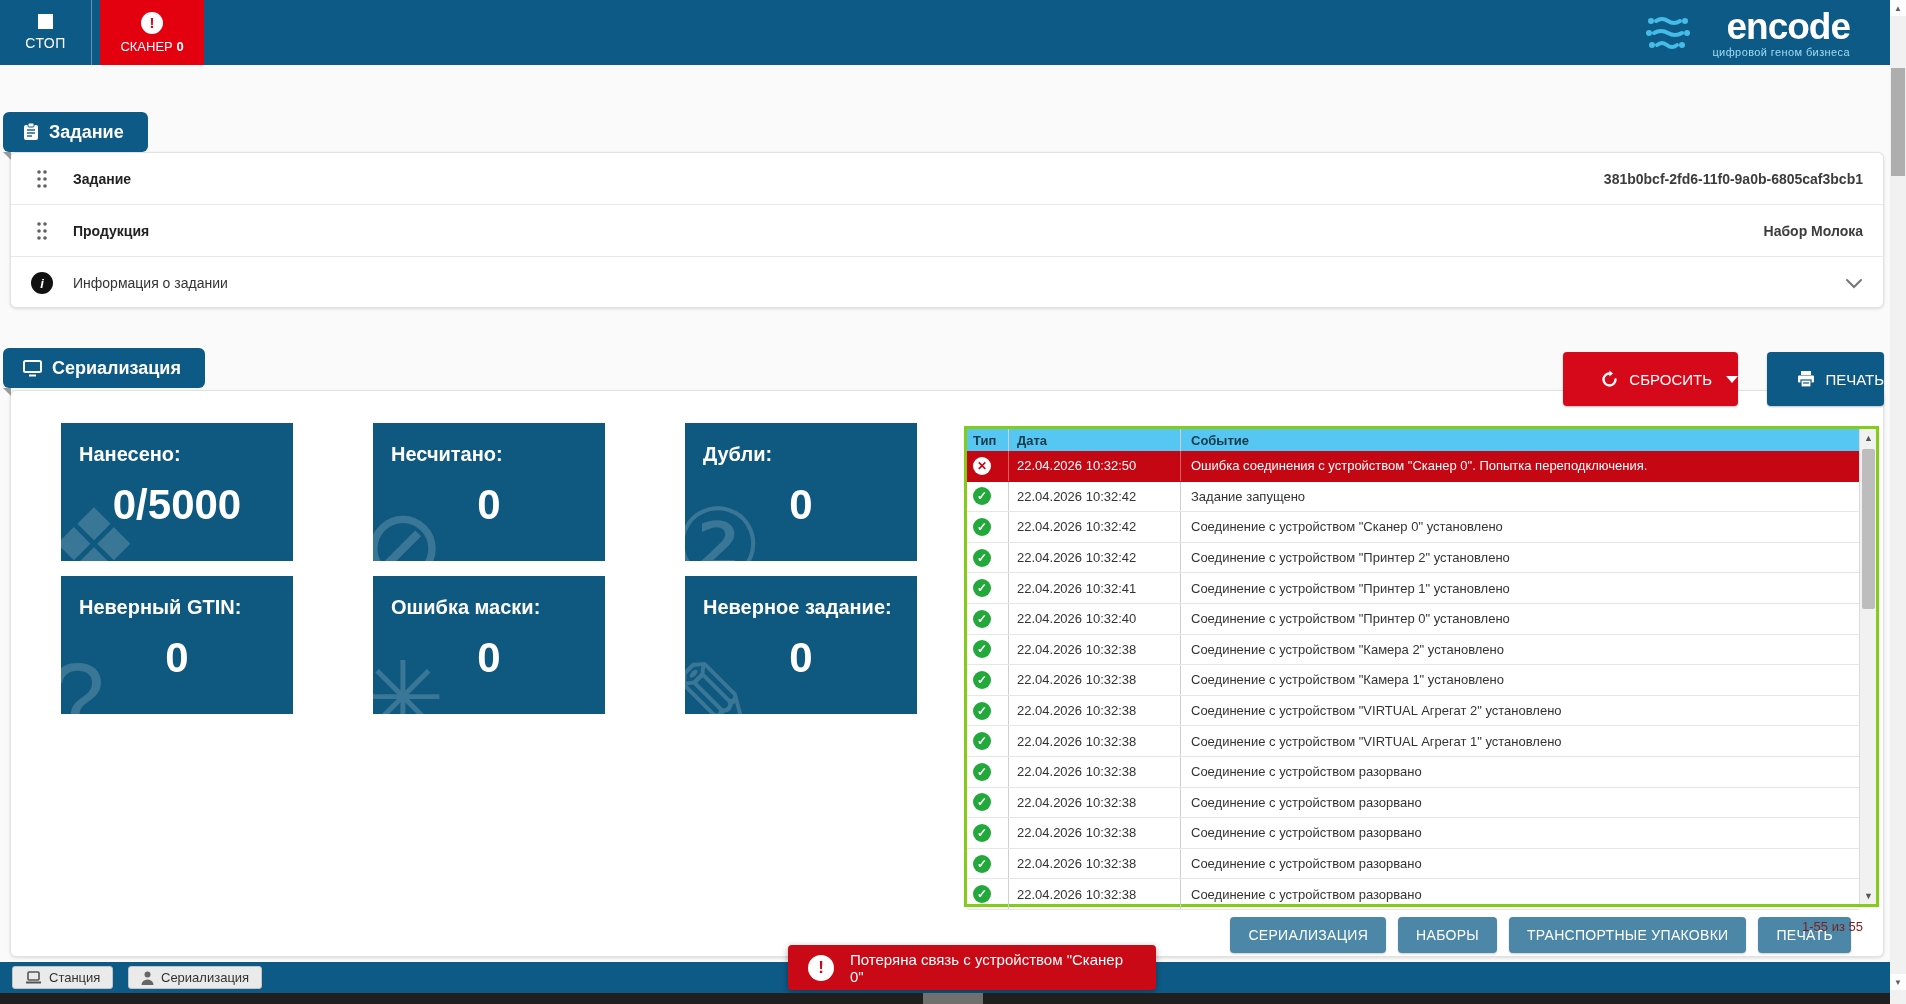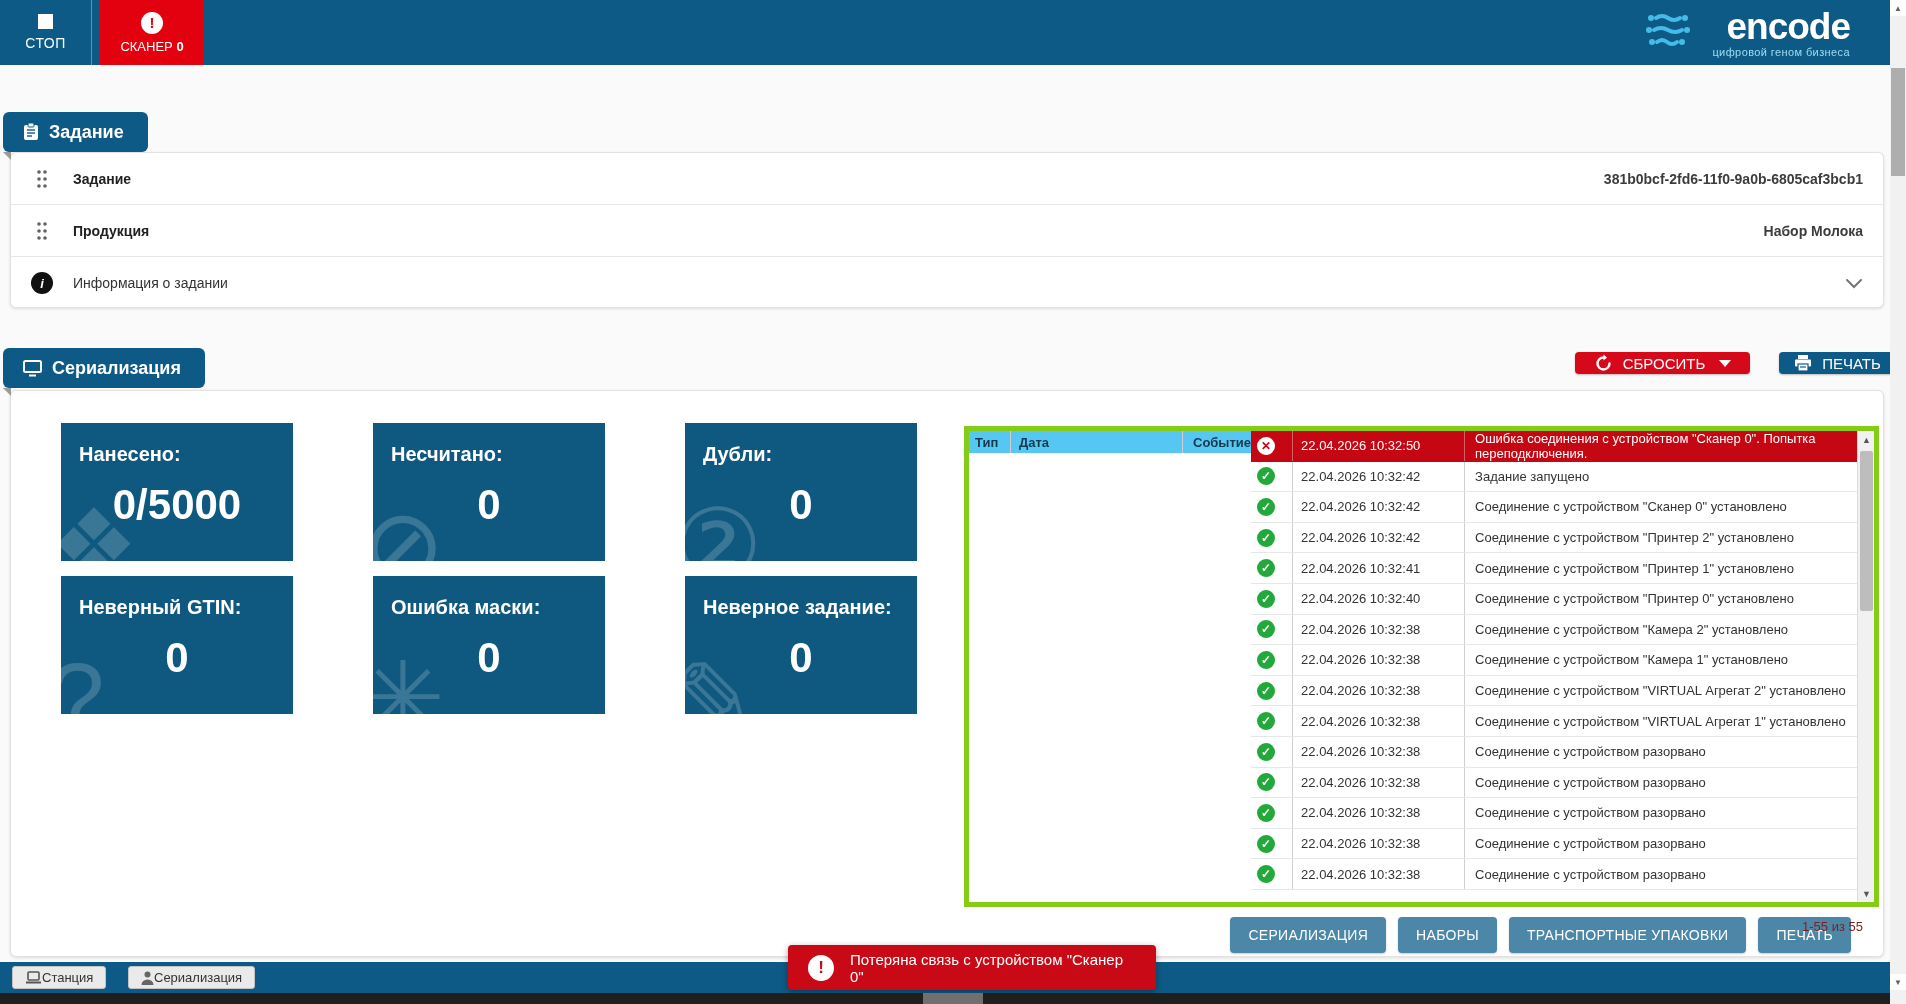--- a/index.html
+++ b/index.html
@@ -13,21 +13,21 @@
               align-items:center; justify-content:center; gap:6px; color:#fff; cursor:pointer;
               border-right:1px solid rgba(255,255,255,.35); }
   .stop-square { width:15px; height:15px; background:#fff; }
   .stop-label { font-size:14px; letter-spacing:.5px; }
   .scanner-btn { position:absolute; left:100px; top:0; width:104px; height:65px; background:#E3000F; color:#fff;
                  display:flex; flex-direction:column; align-items:center; justify-content:center; gap:5px; cursor:pointer; }
   .alert-circle { width:22px; height:22px; border-radius:50%; background:#fff; color:#E3000F;
                   font-weight:bold; font-size:15px; display:flex; align-items:center; justify-content:center; }
   .scanner-label { font-size:13px; }
   .scanner-label b { font-weight:bold; }
-  .logo { position:absolute; right:40px; top:8px; display:flex; align-items:flex-start; gap:22px; color:#fff; }
+  .logo { position:absolute; right:40px; top:8px; display:flex; align-items:center; gap:22px; color:#fff; }
   .logo-text { display:flex; flex-direction:column; align-items:flex-end; line-height:1; }
   .logo-name { font-size:37px; font-weight:bold; letter-spacing:-1px; }
   .logo-tagline { font-size:11px; color:#9fdcf5; margin-top:2px; letter-spacing:.4px; }
 
   
   .card { position:absolute; background:#fff; border:1px solid #e2e2e2; border-radius:6px;
           box-shadow:0 1px 3px rgba(0,0,0,.12); }
   .section-tab { position:absolute; height:40px; background:#0E5A86; color:#fff; border-radius:6px;
                  display:flex; align-items:center; gap:10px; padding:0 24px 0 20px; font-size:18px;
                  font-weight:bold; z-index:6; }
@@ -39,37 +39,37 @@
   .task-row:last-child { border-bottom:none; }
   .row-icon-zone { width:62px; display:flex; justify-content:center; }
   .task-label { font-size:14px; font-weight:bold; color:#212121; }
   .task-label.regular { font-weight:normal; color:#333; }
   .task-value { margin-left:auto; padding-right:20px; font-size:14px; font-weight:bold; color:#3c3c3c; }
   .info-circle { width:22px; height:22px; border-radius:50%; background:#111; color:#fff; font-size:13px;
                  font-weight:bold; font-style:italic; display:flex; align-items:center; justify-content:center; }
 
   
   .ser-card { left:10px; top:390px; width:1874px; height:567px; }
-  .action-btn { position:absolute; top:352px; height:22px; border-radius:4px; color:#fff; display:flex;
-                align-items:center; justify-content:center; gap:10px; font-size:15px; cursor:pointer;
-                box-shadow:0 1px 2px rgba(0,0,0,.25); z-index:7;margin-left:12px; }
+  .action-btn { position:absolute; top:352px; height:54px; border-radius:4px; color:#fff; display:flex;
+                align-items:center; justify-content:flex-end; gap:10px; font-size:15px; cursor:pointer;
+                box-shadow:0 1px 2px rgba(0,0,0,.25); z-index:7; }
   .reset-btn { left:1563px; width:175px; background:#D6091A; }
   .print-btn { left:1767px; width:117px; background:#0E5A86; }
   .caret-down { width:0; height:0; border-left:6px solid transparent; border-right:6px solid transparent;
                 border-top:7px solid #fff; margin-left:4px; }
 
   .tile { position:absolute; width:232px; height:138px; background:#0F587F; color:#fff; overflow:hidden; }
   .tile-label { position:absolute; left:18px; top:20px; font-size:20px; font-weight:bold; }
   .tile-value { position:absolute; left:0; right:0; top:58px; text-align:center; font-size:42px; font-weight:bold; }
   .tile-wm { position:absolute; left:-12px; bottom:-34px; font-size:100px; color:rgba(255,255,255,.18);
              line-height:1; pointer-events:none; }
 
   
-  .event-table { position:absolute; left:953px; top:35px; width:915px; height:481px; border:5px solid #84cc16;
-                 display:flex; flex-direction:row; font-size:13px; }
+  .event-table { position:absolute; left:953px; top:35px; width:915px; height:481px; border:3px solid #84cc16;
+                 display:flex; flex-direction:column; font-size:13px; }
   .thead { display:flex; background:#56C7F2; color:#16394b; font-weight:bold; height:22px; align-items:center; flex:none; }
   .tbody { position:relative; flex:1; display:flex; flex-direction:column; }
   .trow { display:flex; align-items:center; height:30.6px; border-bottom:1px solid #e6e6e6; color:#333; flex:none; }
   .trow.error { background:#C50713; color:#fff; border-bottom-color:#C50713; }
   .col-type { width:42px; padding-left:6px; flex:none; align-self:stretch; display:flex; align-items:center;
               border-right:1px solid #cfcfcf; }
   .col-date { width:172px; padding-left:8px; flex:none; align-self:stretch; display:flex; align-items:center;
               border-right:1px solid #cfcfcf; }
   .col-event { flex:1; padding-left:10px; align-self:stretch; display:flex; align-items:center; }
   .trow.error .col-type, .trow.error .col-date { border-right-color:rgba(255,255,255,.35); }
@@ -86,21 +86,21 @@
 
   .pagination { position:absolute; right:20px; top:528px; font-size:13px; color:#7f1d1d; z-index:9;margin-left:29px; }
   .footer-btns { position:absolute; right:32px; top:526px; display:flex; gap:12px; z-index:8; }
   .footer-btn { height:36px; background:#4D87A8; color:#fff; border:none; border-radius:4px; font-size:14px;
                 padding:0 18px; display:flex; align-items:center; font-family:inherit; cursor:pointer;
                 box-shadow:0 1px 2px rgba(0,0,0,.2); letter-spacing:.3px; }
 
   
   .statusbar { position:absolute; left:0; top:962px; width:1906px; height:31px; background:#0E5A86; z-index:10; }
   .status-btn { position:absolute; top:4px; height:23px; background:#eaeaea; border:1px solid #c3c3c3;
-                border-radius:3px; display:flex; align-items:center; padding:0 12px; font-size:13px;
+                border-radius:3px; display:flex; align-items:center; gap:7px; padding:0 12px; font-size:13px;
                 color:#333; cursor:pointer; }
   .station-btn { left:12px; }
   .user-btn { left:128px; }
 
   .toast { position:absolute; left:788px; top:945px; width:368px; height:45px; background:#C90915; border-radius:4px;
            display:flex; align-items:center; gap:16px; padding:0 20px; color:#fff; font-size:15px; z-index:15;
            box-shadow:0 2px 6px rgba(0,0,0,.35); }
   .toast .alert-circle { width:26px; height:26px; color:#C90915; font-size:17px; flex:none; }
 
   .bottom-strip { position:absolute; left:0; top:993px; width:1906px; height:11px; background:#1f1f1f; z-index:16; }

